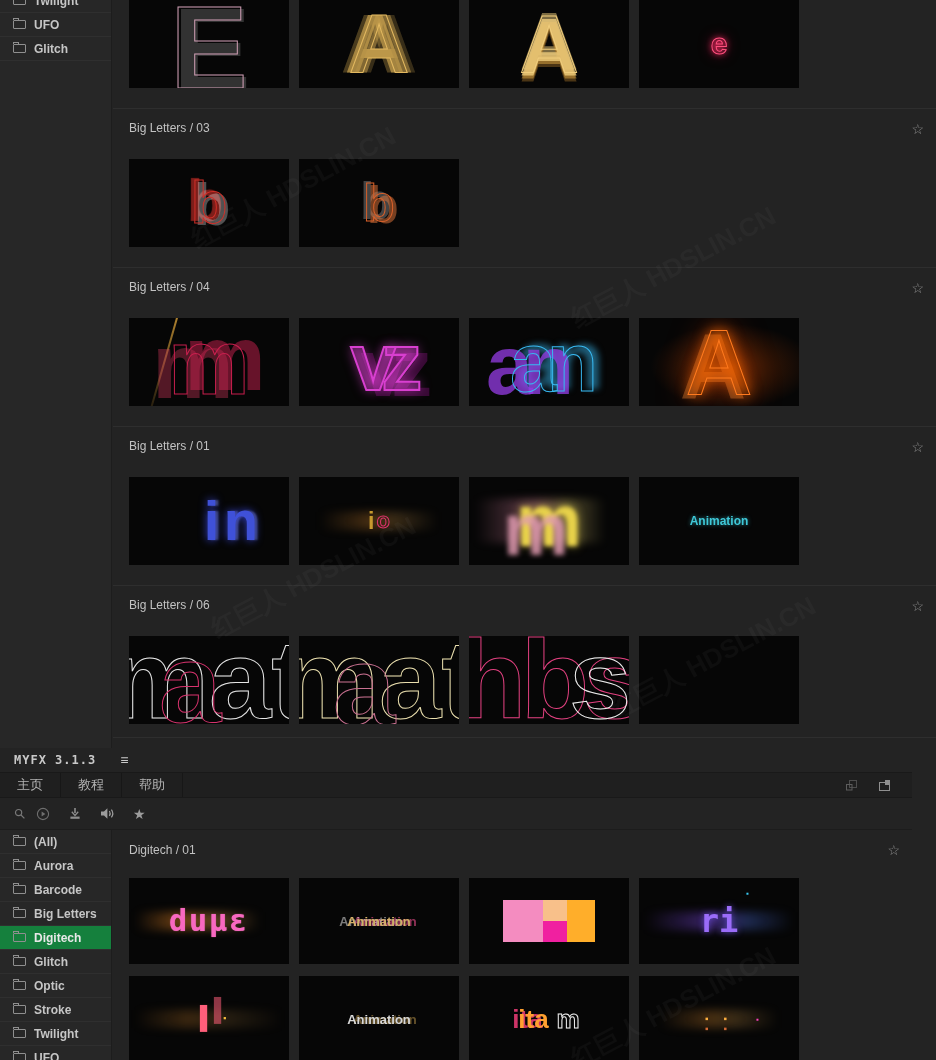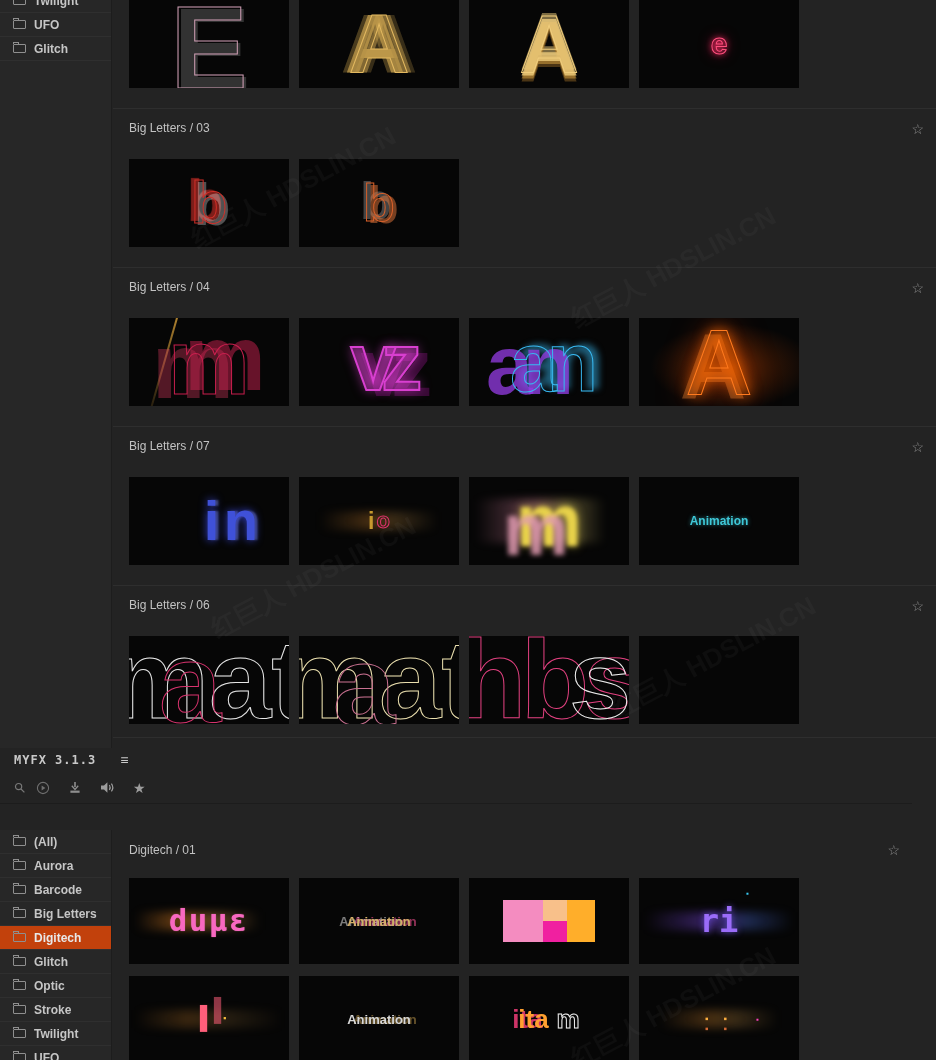--- a/index.html
+++ b/index.html
@@ -6,21 +6,21 @@
   body{
     width:936px;height:1060px;overflow:hidden;position:relative;
     background:#232323;color:#c6c6c6;
     font-family:"Liberation Sans",sans-serif;
   }
   
   .panel-top{position:absolute;top:0;left:0;width:936px;height:748px;}
   .panel-bottom{position:absolute;top:748px;left:0;width:912px;height:312px;overflow:hidden;}
   .sidebar{position:absolute;top:0;left:0;width:112px;bottom:0;background:#272727;border-right:1px solid #1d1d1d;box-sizing:border-box;overflow:hidden;}
   .sb-item{height:24px;display:flex;align-items:center;padding-left:13px;gap:8px;border-bottom:1px solid #2f2f2f;font-size:12px;font-weight:bold;color:#c6c6c6;box-sizing:border-box;}
-  .sb-item.sel{background:#c2410c;color:#e8e8e8;}
+  .sb-item.sel{background:#15803d;color:#e8e8e8;}
   .fold{width:11px;height:7px;border:1px solid #8f8f8f;border-radius:1px;position:relative;flex:0 0 auto;}
   .fold::before{content:"";position:absolute;left:-1px;top:-3px;width:4px;height:1px;border:1px solid #8f8f8f;border-bottom:none;}
   .main{position:absolute;left:113px;top:0;right:0;bottom:0;overflow:hidden;}
   .row{display:flex;gap:10px;padding-left:16px;}
   .thumb{width:160px;height:88px;background:#060606;position:relative;display:flex;align-items:center;justify-content:center;overflow:hidden;flex:0 0 auto;}
   .section{margin-top:20px;border-top:1px solid #2e2e2e;padding-top:12px;}
   .sec-head{height:24px;display:flex;align-items:flex-start;justify-content:space-between;padding:0 12px 0 16px;}
   .sec-title{font-size:12px;color:#c2c2c2;}
   .star{font-size:14px;color:#8e8e8e;cursor:default;}
   .section .row{margin-top:14px;}
@@ -166,21 +166,21 @@
           <span class="art out s2-2" style="color: rgb(56, 184, 240);">an</span>
         </div>
         <div class="thumb glow-orange">
           <span class="art out s2-3" style="color: rgb(255, 122, 30);">A</span>
         </div>
       </div>
     </div>
 
     <div class="section">
       <div class="sec-head">
-        <span class="sec-title">Big Letters / 07</span>
+        <span class="sec-title">Big Letters / 01</span>
         <span class="star">☆</span>
       </div>
       <div class="row">
         <div class="thumb">
           <span class="art s3-0" style="color: rgb(63, 81, 216);">in</span>
         </div>
         <div class="thumb">
           <i class="streak st-gold2"></i>
           <span class="art s3-1i" style="color: rgb(199, 154, 46);">i</span>
           <span class="art2 out a-s3-1o" style="color: rgb(224, 51, 110);">o</span>
@@ -220,20 +220,38 @@
     </div>
 
     <div class="hr-bottom"></div>
   </div>
 </div>
 
 <div class="panel-bottom">
   <div class="titlebar">
     <span class="title">MYFX 3.1.3</span>
     <span class="menu-icon">≡</span>
+  </div>
+  <div class="tabbar">
+    <span class="tab">主页</span>
+    <span class="tab">教程</span>
+    <span class="tab">帮助</span>
+    <span class="tab-spacer"></span>
+    <span class="tb-icon">
+      <svg width="13" height="13" viewBox="0 0 13 13">
+          <rect x="4.5" y="1.5" width="7" height="7" fill="none" stroke="#4d4d4d"></rect>
+          <rect x="1.5" y="5.5" width="5.5" height="5.5" fill="none" stroke="#5d5d5d"></rect>
+        </svg>
+    </span>
+    <span class="tb-icon">
+      <svg width="14" height="13" viewBox="0 0 14 13">
+          <rect x="1.5" y="3.5" width="10" height="8" fill="none" stroke="#8f8f8f"></rect>
+          <rect x="7" y="1" width="5" height="5" fill="#8f8f8f"></rect>
+        </svg>
+    </span>
   </div>
   <div class="searchbar">
     <span>
       <svg width="12" height="12" viewBox="0 0 12 12">
           <circle cx="4.6" cy="4.6" r="3.1" fill="none" stroke="#787878" stroke-width="1.2"></circle>
           <line x1="7" y1="7" x2="10.4" y2="10.4" stroke="#787878" stroke-width="1.2"></line>
         </svg>
     </span>
     <span class="sb-tools">
       <span class="tool">

